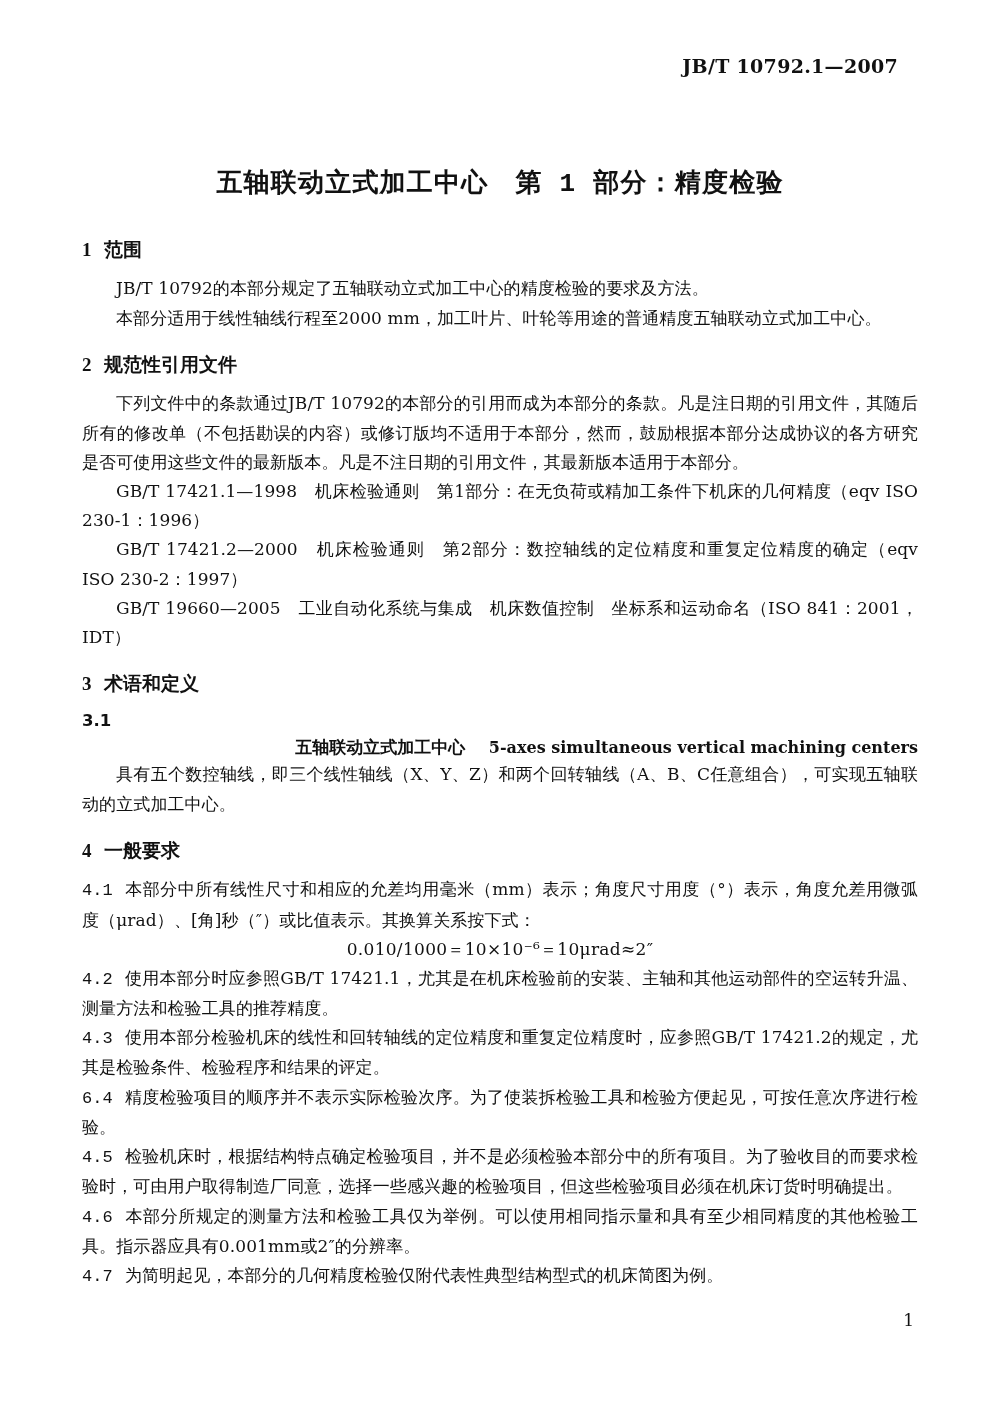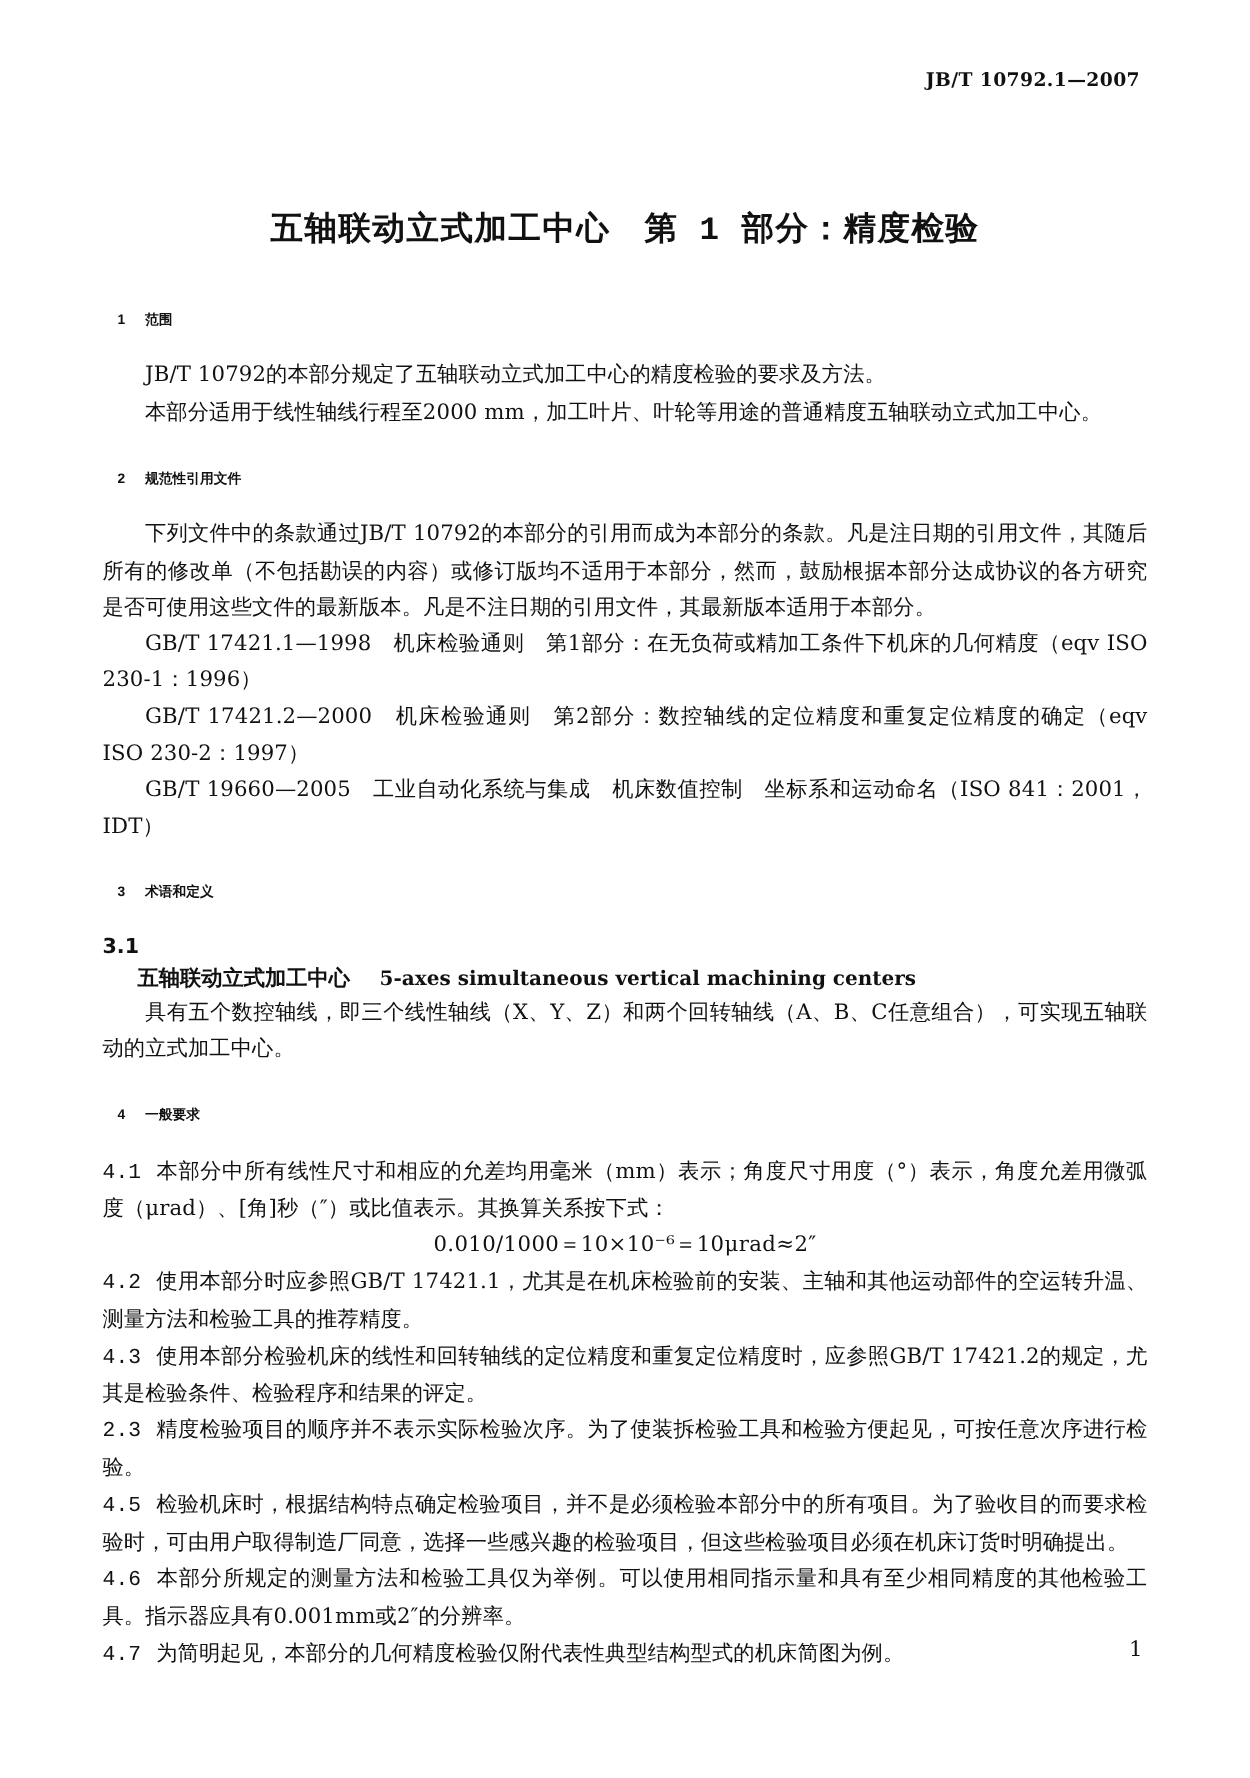--- a/index.html
+++ b/index.html
@@ -32,23 +32,23 @@
     color: #e2e2e2;
     user-select: none;
     z-index: 0;
     white-space: nowrap;
   }
 
   
   .doc-header {
     position: absolute;
     top: 55px;
-    right: 88px;
+    right: 102px;
     font-family: "DejaVu Serif", "Liberation Serif", serif;
-    font-size: 15px;
+    font-size: 19px;
     font-weight: 700;
     letter-spacing: 0.3px;
     z-index: 2;
   }
 
   
   .content {
     position: absolute;
     left: 82px;
     top: 0;
@@ -63,24 +63,24 @@
     font-family: Liberation Mono, monospace;
     font-size: 26px;
     font-weight: 700;
     letter-spacing: 1.2px;
     line-height: 1.3;
     padding-left: 20px;
     padding-right: 20px;
   }
 
   .clause-head {
-    font-family: Liberation Sans, sans-serif;
-    font-size: 11px;
-    font-weight: 700;
-    margin: 12px;
+    font-family: Liberation Serif, serif;
+    font-size: 19px;
+    font-weight: 700;
+    margin: 0;
     line-height: 1.5;
   }
   .clause-head .num {
     display: inline-block;
     min-width: 22px;
   }
 
   .subclause-num {
     font-family: "DejaVu Sans", "Liberation Sans", sans-serif;
     font-size: 16.5px;
@@ -88,20 +88,21 @@
     margin: 0;
     line-height: 1.5;
   }
 
   .term-line {
     font-size: 17px;
     font-weight: 700;
     margin: 0;
     text-indent: 28px;
     line-height: 1.55;
+    text-align: right;
   }
   .term-en {
     font-family: "DejaVu Serif", "Liberation Serif", serif;
     font-weight: 700;
     font-size: 16px;
   }
 
   p.body {
     font-size: 17px;
     line-height: 1.72;
@@ -200,21 +201,21 @@
     <div class="gap-sm"></div>
 
     <p class="numbered"><span class="pnum">4.1</span><span>本部分中所有线性尺寸和相应的允差均用毫米（mm）表示；角度尺寸用度（°）表示，角度允差用微弧度（μrad）、[角]秒（″）或比值表示。其换算关系按下式：</span></p>
 
     <p class="formula">0.010/1000＝10×10⁻⁶＝10μrad≈2″</p>
 
     <p class="numbered"><span class="pnum">4.2</span><span>使用本部分时应参照GB/T 17421.1，尤其是在机床检验前的安装、主轴和其他运动部件的空运转升温、测量方法和检验工具的推荐精度。</span></p>
 
     <p class="numbered"><span class="pnum">4.3</span><span>使用本部分检验机床的线性和回转轴线的定位精度和重复定位精度时，应参照GB/T 17421.2的规定，尤其是检验条件、检验程序和结果的评定。</span></p>
 
-    <p class="numbered"><span class="pnum">2.3</span><span>精度检验项目的顺序并不表示实际检验次序。为了使装拆检验工具和检验方便起见，可按任意次序进行检验。</span></p>
+    <p class="numbered"><span class="pnum">6.4</span><span>精度检验项目的顺序并不表示实际检验次序。为了使装拆检验工具和检验方便起见，可按任意次序进行检验。</span></p>
 
     <p class="numbered"><span class="pnum">4.5</span><span>检验机床时，根据结构特点确定检验项目，并不是必须检验本部分中的所有项目。为了验收目的而要求检验时，可由用户取得制造厂同意，选择一些感兴趣的检验项目，但这些检验项目必须在机床订货时明确提出。</span></p>
 
     <p class="numbered"><span class="pnum">4.6</span><span>本部分所规定的测量方法和检验工具仅为举例。可以使用相同指示量和具有至少相同精度的其他检验工具。指示器应具有0.001mm或2″的分辨率。</span></p>
 
     <p class="numbered"><span class="pnum">4.7</span><span>为简明起见，本部分的几何精度检验仅附代表性典型结构型式的机床简图为例。</span></p>
 
   </div>
 
   <div class="page-number">1</div>

